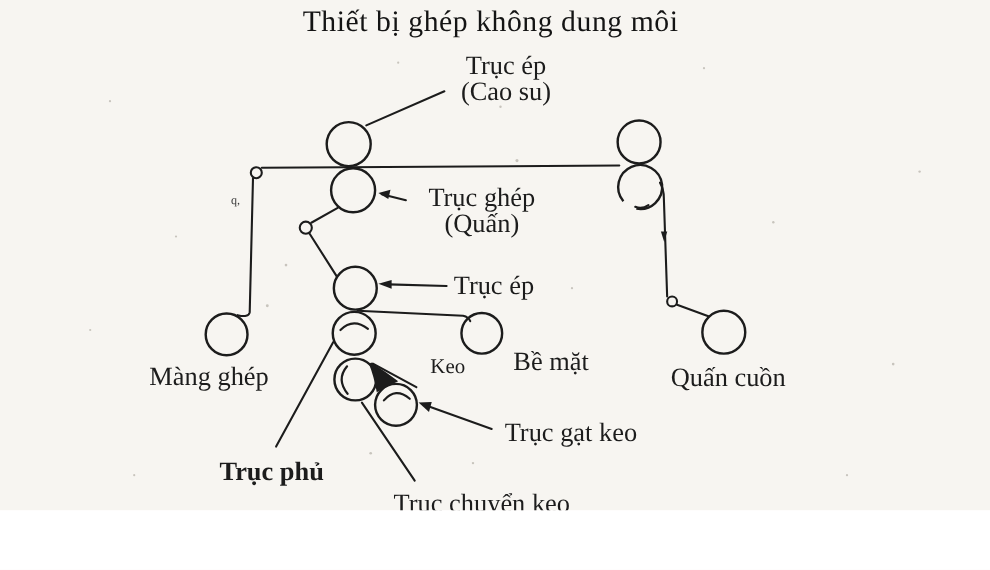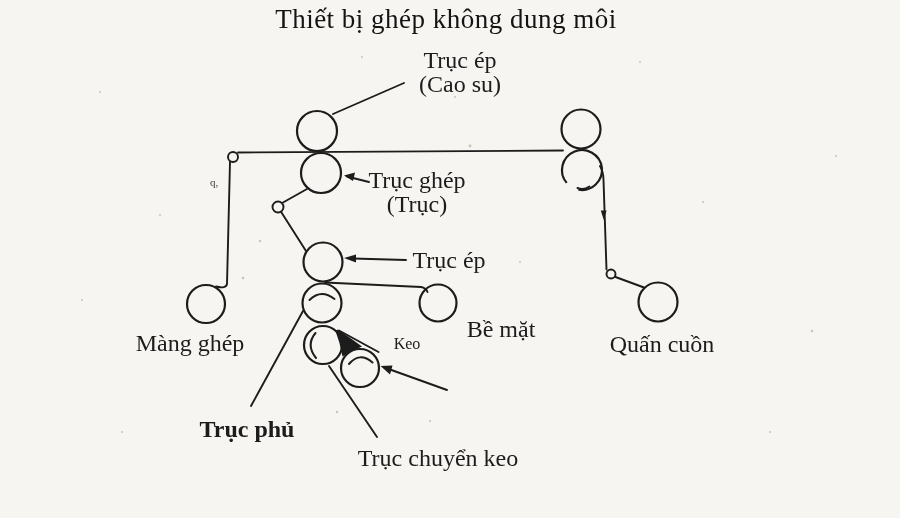--- a/index.html
+++ b/index.html
@@ -1,19 +1,19 @@
 <!DOCTYPE html>
 <html style="--ink: #1c1c1c; --paper: #f7f5f1;"><head>
 <meta charset="utf-8">
 <style>
   :root { --ink:#1c1c1c; --paper:#f7f5f1; }
   html,body { margin:0; padding:0; }
   body { font-family:"Liberation Serif","DejaVu Serif",serif; }
   .stage {
-    position:relative; width:900px; height:518px;
+    position:relative; width:900px; height:464px;
     background:var(--paper); overflow:hidden; color:var(--ink);
   }
   .stage svg { position:absolute; inset:0; }
   .shape { stroke:var(--ink); fill:none; }
   .roller { stroke-width:2.2; }
   .pulley { stroke-width:1.9; }
   .web    { stroke-width:1.9; stroke-linecap:round; }
   .leader { stroke-width:1.9; stroke-linecap:round; }
   .innerarc { stroke-width:2; stroke-linecap:round; }
   .arrowhead { fill:var(--ink); stroke:none; }
@@ -99,34 +99,35 @@
     <polygon class="arrowhead" points="380.5,366 392.5,365.5 390,374.5"></polygon>
   </svg>
 
   <div class="title" style="left:446px; top:4px;">Thiết bị ghép không dung môi</div>
 
   <div class="lbl" style="left:460px; top:48px;">
     <div>Trục ép</div>
     <div>(Cao su)</div>
   </div>
 
-  <div class="lbl" style="left:417px; top:168px;">
+  <div class="lbl" style="left:438px; top:168px;">
     <div>Trục ghép</div>
-    <div>(Trục)</div>
+    <div>(Quấn)</div>
   </div>
 
   <div class="lbl" style="left:449px; top:248px;">Trục ép</div>
 
   <div class="lbl" style="left:501px; top:289px;margin-top:28px;">Bề mặt</div>
 
-  <div class="lbl" style="left:407px; top:332px; font-size:16px;">Keo</div>
+  <div class="lbl" style="left:407px; top:322px; font-size:19px;">Keo</div>
 
   <div class="lbl" style="left:662px; top:332px;">Quấn cuồn</div>
 
   <div class="lbl" style="left:190px; top:331px;">Màng ghép</div>
 
+  <div class="lbl" style="left:519px; top:382px;">Trục gạt keo</div>
 
   <div class="lbl" style="left:247px; top:417px;font-weight:bold;">Trục phủ</div>
 
   <div class="lbl" style="left:438px; top:446px;text-align:center;">Trục chuyển keo</div>
 
   <div class="artifact" style="left:210px; top:176px;">q,</div>
 </div>
 
 </body></html>

